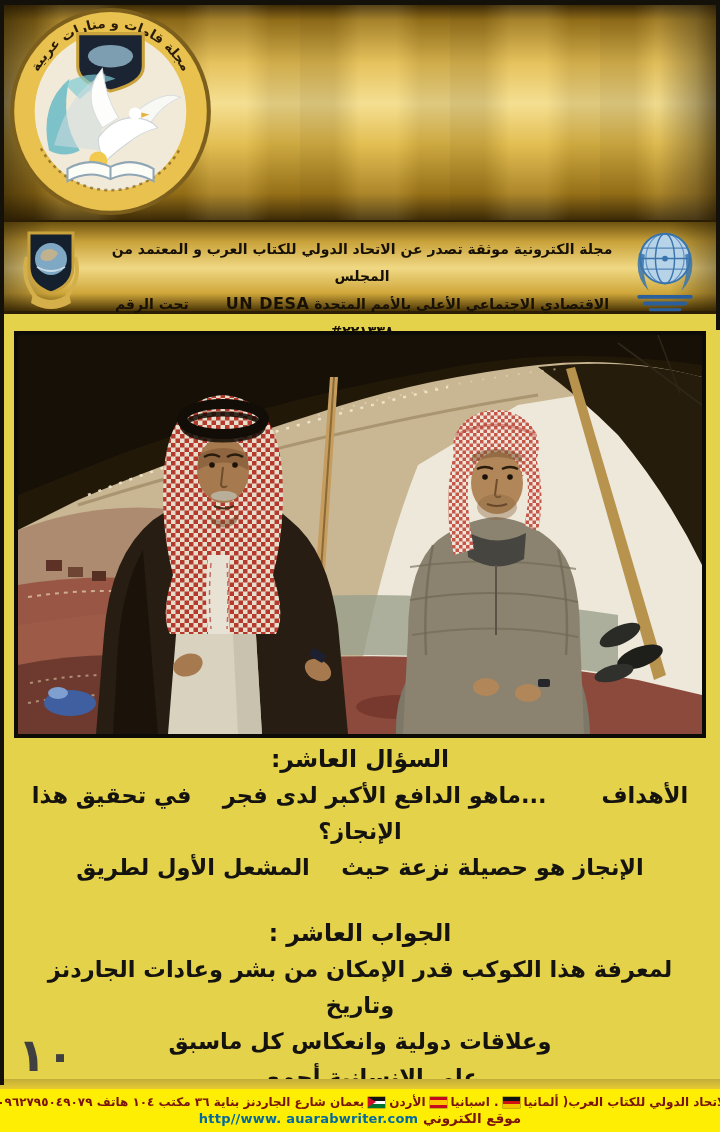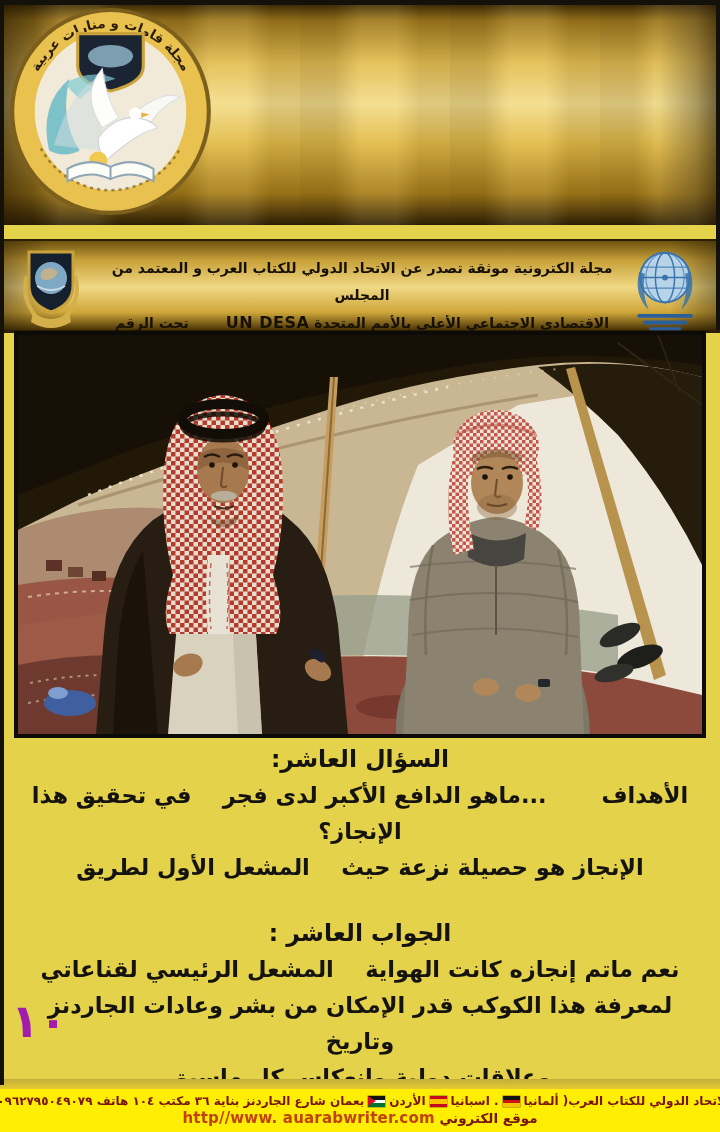--- a/index.html
+++ b/index.html
@@ -28,21 +28,21 @@
   }
   .big-title{
     font-size:46px;font-weight:bold;color:#f8d43c;white-space:nowrap;
     -webkit-text-stroke:2.6px #0a0a0a;letter-spacing:-1px;
     transform:scale(1.02,2.05);transform-origin:center;
     text-shadow:5px 4px 0 rgba(12,9,2,.95),10px 8px 9px rgba(25,15,0,.7);
   }
 
   
   .subheader{
-    position:absolute;top:239px;left:0;width:720px;height:94px;
+    position:absolute;top:220px;left:0;width:720px;height:94px;
     background:
       linear-gradient(90deg,rgba(30,20,2,.45),rgba(30,20,2,0) 7%,rgba(30,20,2,0) 93%,rgba(30,20,2,.45)),
       linear-gradient(180deg,#6e5310 0%,#c9a23a 22%,#f0d884 52%,#cfa73a 80%,#4a3406 100%);
     border-top:2px solid #2c1e04;border-bottom:3px solid #2c1e04;box-sizing:border-box;
   }
   .shield-wrap{position:absolute;left:20px;top:5px;width:62px;height:84px;}
   .un-wrap{position:absolute;right:18px;top:6px;width:74px;height:84px;}
   .sub-text{
     position:absolute;left:102px;right:98px;top:14px;direction:rtl;text-align:center;
     font-size:14px;font-weight:bold;color:#171004;line-height:27px;
@@ -59,37 +59,37 @@
   
   .qa{
     position:absolute;top:741px;left:14px;right:14px;direction:rtl;text-align:center;
     color:#15130f;font-weight:bold;
   }
   .qa p{margin:0;font-size:22.5px;line-height:36px;white-space:pre-wrap;}
   .qa .heading{font-size:23.5px;}
   .qa .gap{height:30px;}
 
   .page-number{
-    position:absolute;left:4px;top:994px;width:70px;text-align:center;
-    font-size:46px;font-weight:bold;color:#a21caf;direction:rtl;
+    position:absolute;left:4px;top:1028px;width:70px;
+    font-size:46px;font-weight:bold;color:#404040;direction:rtl;
   }
 
   
   .pre-footer{position:absolute;top:1079px;left:0;width:720px;height:10px;
     background:linear-gradient(180deg,#c3ad38,#e6ca33);}
   .footer{
     position:absolute;top:1089px;left:0;width:720px;height:43px;background:#feee04;
     display:flex;flex-direction:column;align-items:center;justify-content:center;gap:1px;
   }
   .footer-line1{
     direction:rtl;display:flex;align-items:center;justify-content:center;gap:4px;
     font-size:12px;font-weight:bold;color:#78140c;white-space:nowrap;
   }
   .footer-line2{direction:rtl;font-size:13.5px;font-weight:bold;color:#78140c;}
-  .footer-line2 .url{font-size:15px;color:#c2410c;letter-spacing:.2px;}
+  .footer-line2 .url{font-size:13px;color:#0369a1;letter-spacing:.2px;}
   .flag{position:relative;display:inline-block;width:17px;height:11px;box-shadow:0 0 0 .5px #8a7a10;}
   .flag-de{background:linear-gradient(180deg,#111 0 33%,#cf1111 33% 66%,#f3c400 66% 100%);}
   .flag-es{background:linear-gradient(180deg,#c60b1e 0 26%,#ffc400 26% 74%,#c60b1e 74% 100%);}
   .flag-jo{background:linear-gradient(180deg,#111 0 33%,#fff 33% 66%,#00732f 66% 100%);}
   .flag-jo::after{
     content:"";position:absolute;left:0;top:0;width:0;height:0;
     border-top:5.5px solid transparent;border-bottom:5.5px solid transparent;border-left:8px solid #ce1126;
   }
 </style>
 </head>
@@ -270,21 +270,20 @@
       </g>
     </svg>
   </figure>
 
   <section class="qa">
     <p class="heading">السؤال العاشر:</p>
     <p>الأهداف       ...ماهو الدافع الأكبر لدى فجر    في تحقيق هذا الإنجاز؟</p>
     <p>الإنجاز هو حصيلة نزعة حيث    المشعل الأول لطريق</p>
     <div class="gap"></div>
     <p class="heading">الجواب العاشر :</p>
-    <p>نعم ماتم إنجازه كانت الهواية    المشعل الرئيسي لقناعاتي</p>
     <p>لمعرفة هذا الكوكب قدر الإمكان من بشر وعادات الجاردنز وتاريخ</p>
     <p>وعلاقات دولية وانعكاس كل ماسبق</p>
     <p>على الإنسانية أجمع ..</p>
   </section>
 
   <div class="page-number">١٠</div>
 
   <div class="pre-footer"></div>
   <footer class="footer">
     <div class="footer-line1">

